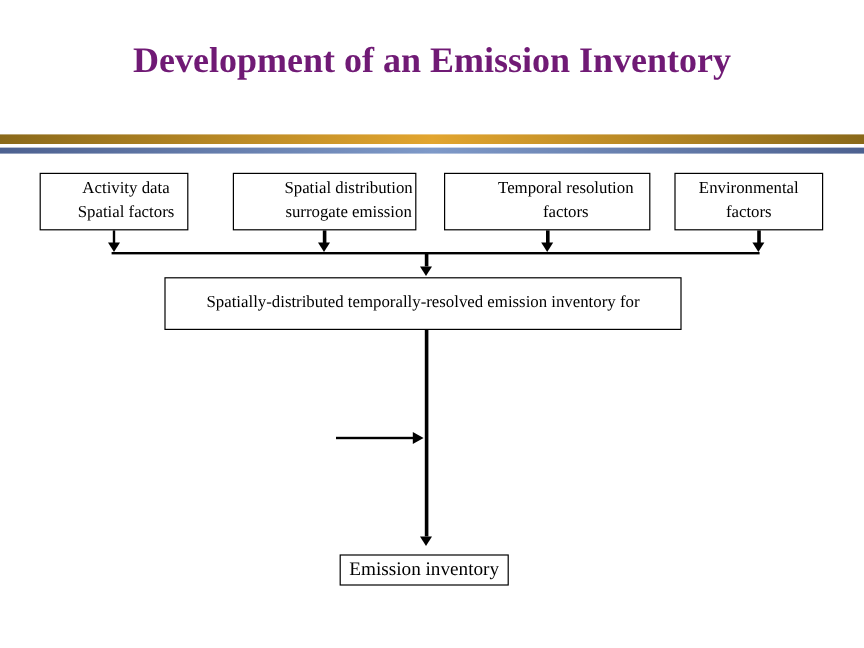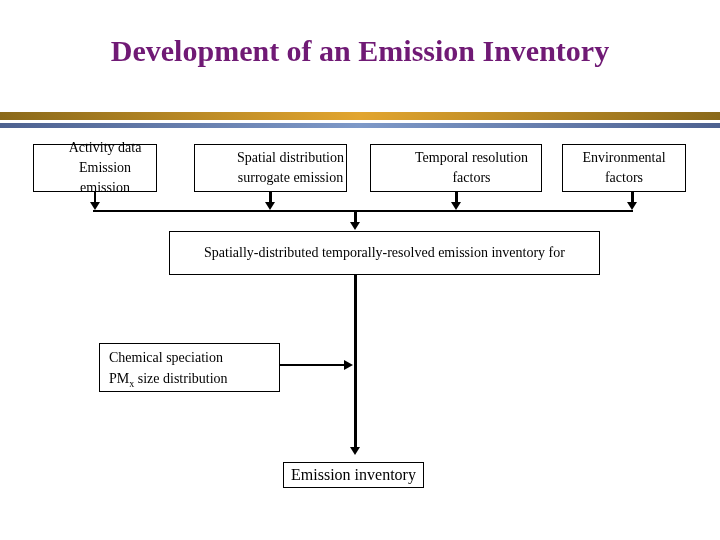--- a/index.html
+++ b/index.html
@@ -67,21 +67,20 @@
   #box-environ    { left: 562px; width: 124px; }
   .inventory-box {
     left: 137px;
     top: 231px;
     width: 431px;
     height: 44px;
     display: flex;
     justify-content: center;
     align-items: center;
     text-align: center;
-    margin-left: 32px;
   }
   .speciation-box {
     left: 99px;
     top: 343px;
     width: 181px;
     height: 49px;
     display: flex;
     flex-direction: column;
     justify-content: center;
     padding-left: 9px;
@@ -124,21 +123,21 @@
 
 <div class="slide">
 
   <h1 class="title">Development of an Emission Inventory</h1>
 
   <div class="band-gold"></div>
   <div class="band-blue"></div>
 
   <div class="box input-box" id="box-activity">
     <span>Activity data</span>
-    <span>Emission emission</span>
+    <span>Spatial factors</span>
   </div>
   <div class="box input-box" id="box-spatial">
     <span>Spatial distribution</span>
     <span>surrogate emission</span>
   </div>
   <div class="box input-box" id="box-temporal">
     <span>Temporal resolution</span>
     <span>factors</span>
   </div>
   <div class="box input-box" id="box-environ">
@@ -163,24 +162,20 @@
   <div class="line" style="left:354px;top:211px;width:3px;height:11px;"></div>
   <div class="arrow-down" style="left:350px;top:222px;"></div>
 
   <div class="box inventory-box">
     <span>Spatially-distributed temporally-resolved emission inventory for</span>
   </div>
 
   <div class="line" style="left:354px;top:275px;width:3px;height:172px;"></div>
   <div class="arrow-down" style="left:350px;top:447px;"></div>
 
-  <div class="box speciation-box">
-    <span>Chemical speciation</span>
-    <span><span>PM</span><sub>x</sub><span> size distribution</span></span>
-  </div>
   <div class="line" style="left:280px;top:364px;width:65px;height:2px;"></div>
   <div class="arrow-right" style="left:344px;top:360px;"></div>
 
   <div class="box output-box">
     <span>Emission inventory</span>
   </div>
 
 </div>
 
 </body></html>

